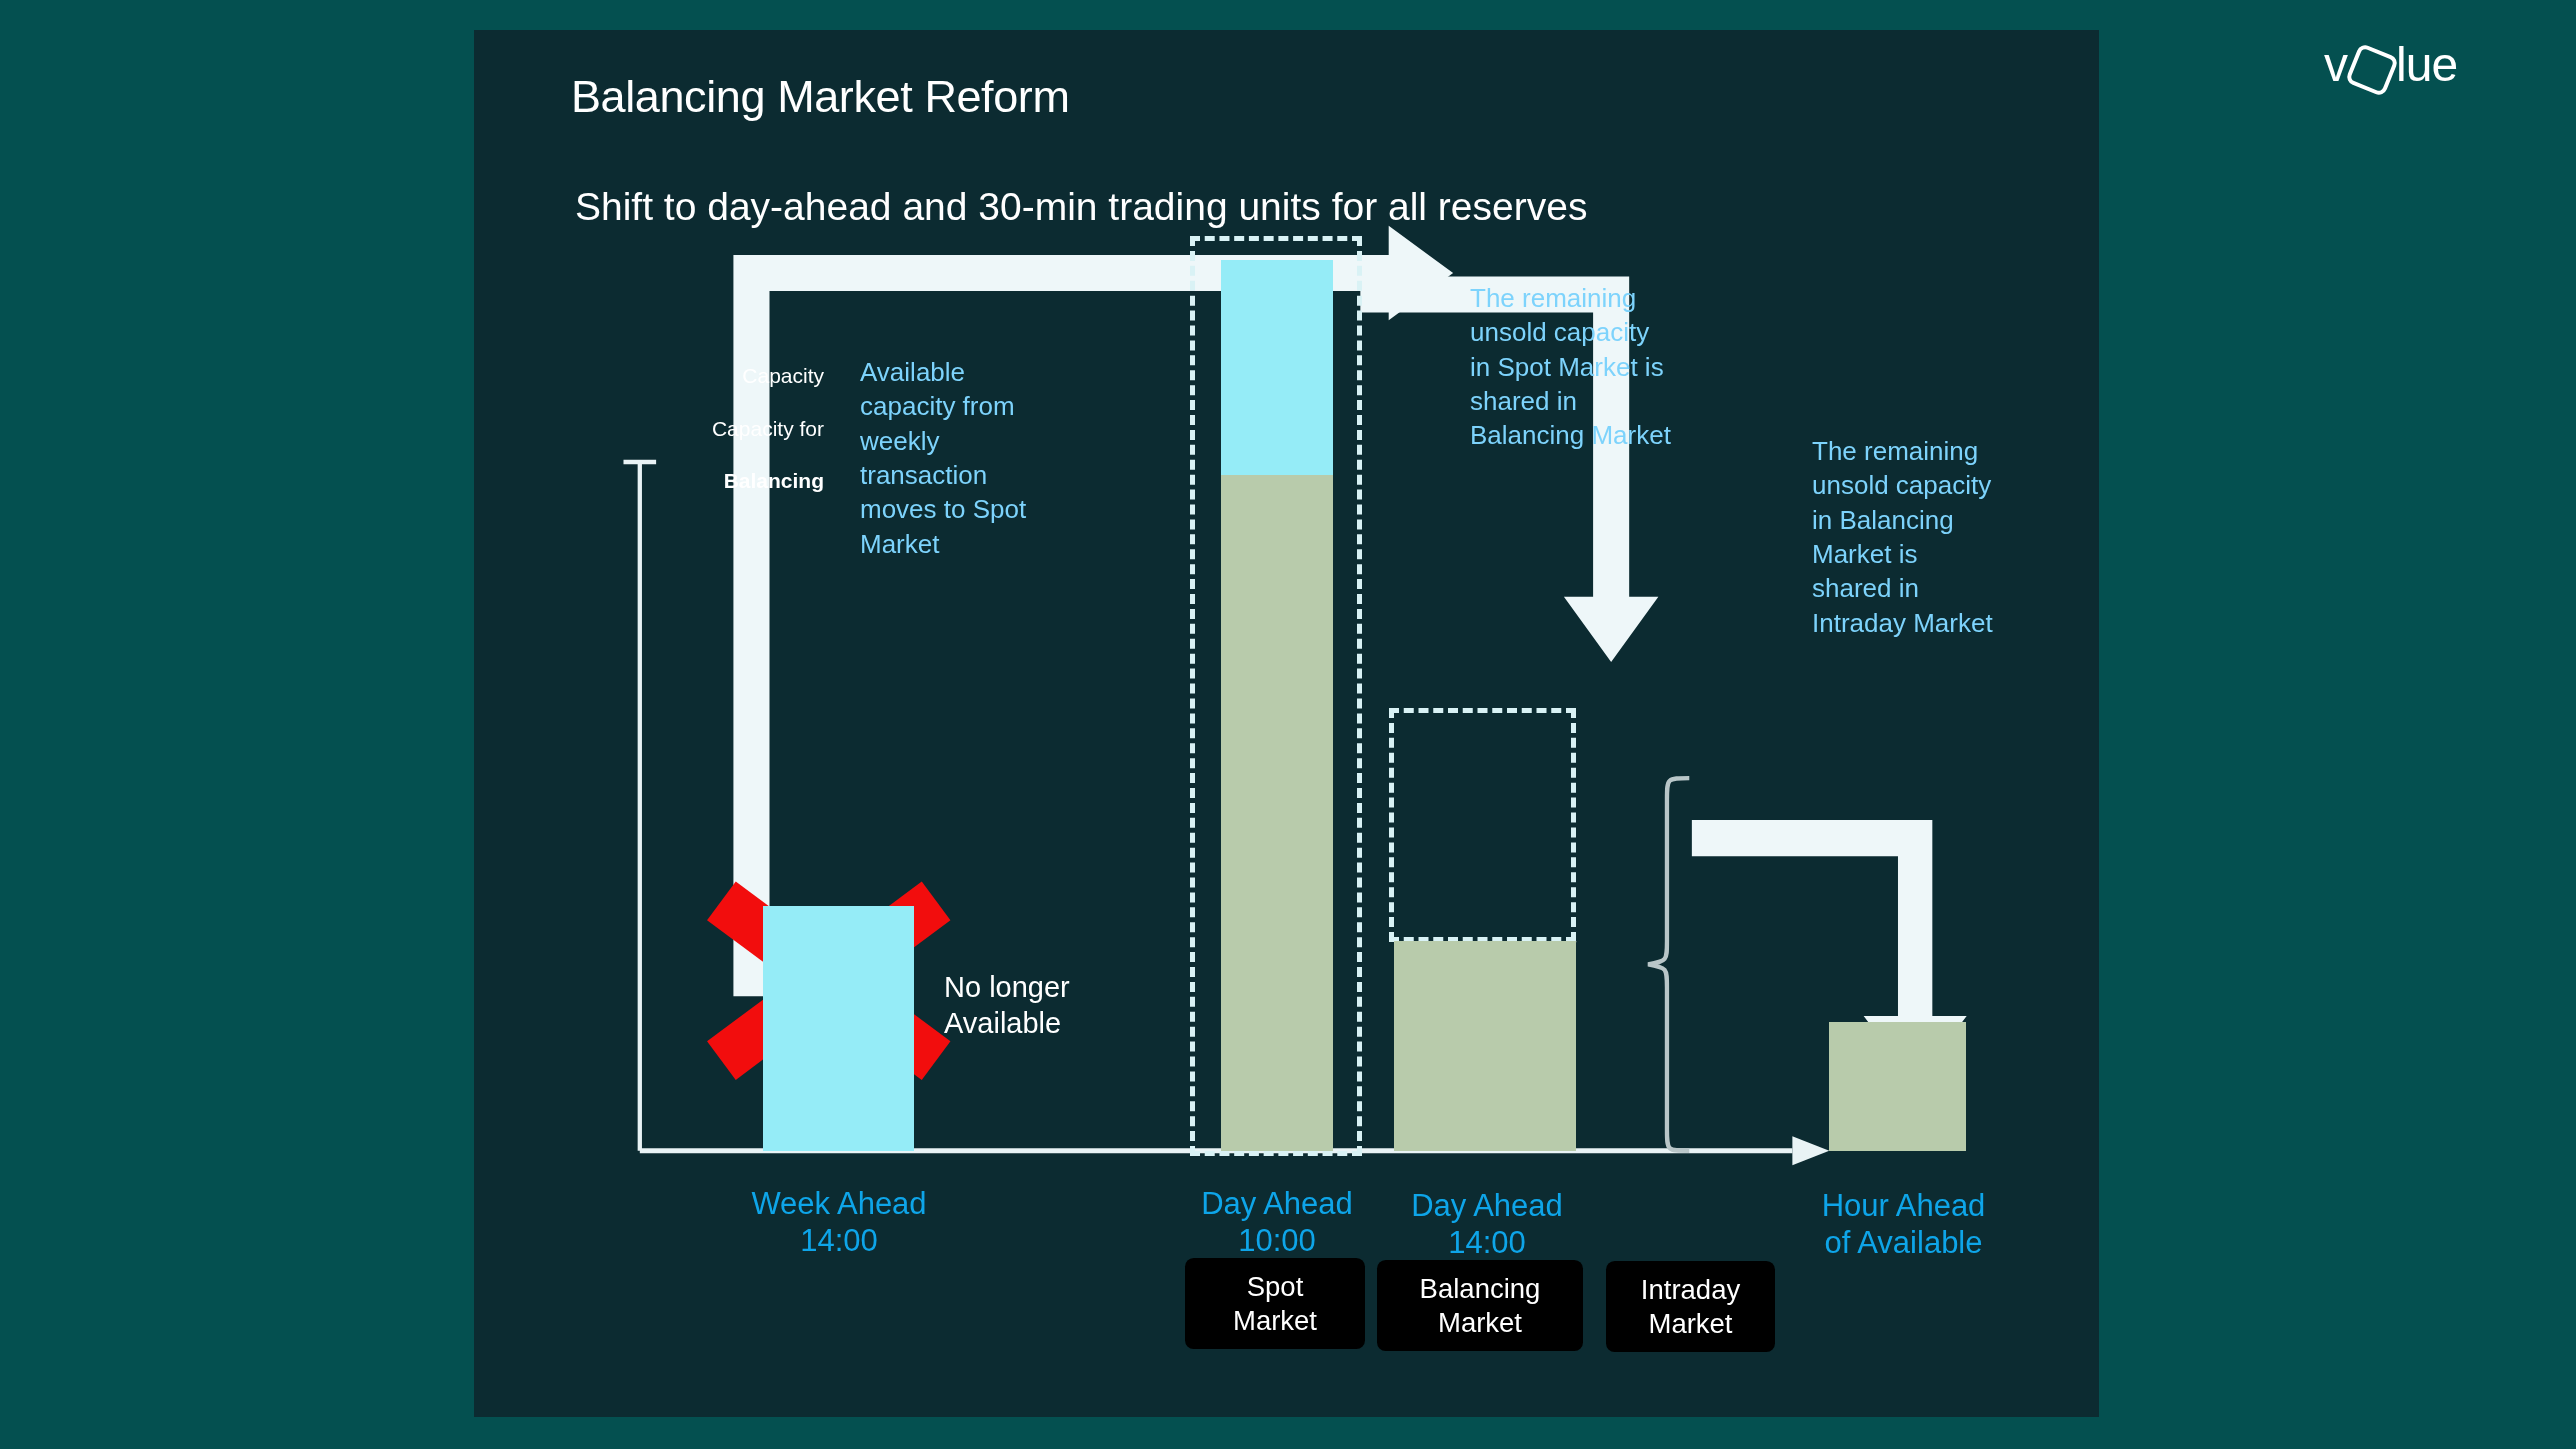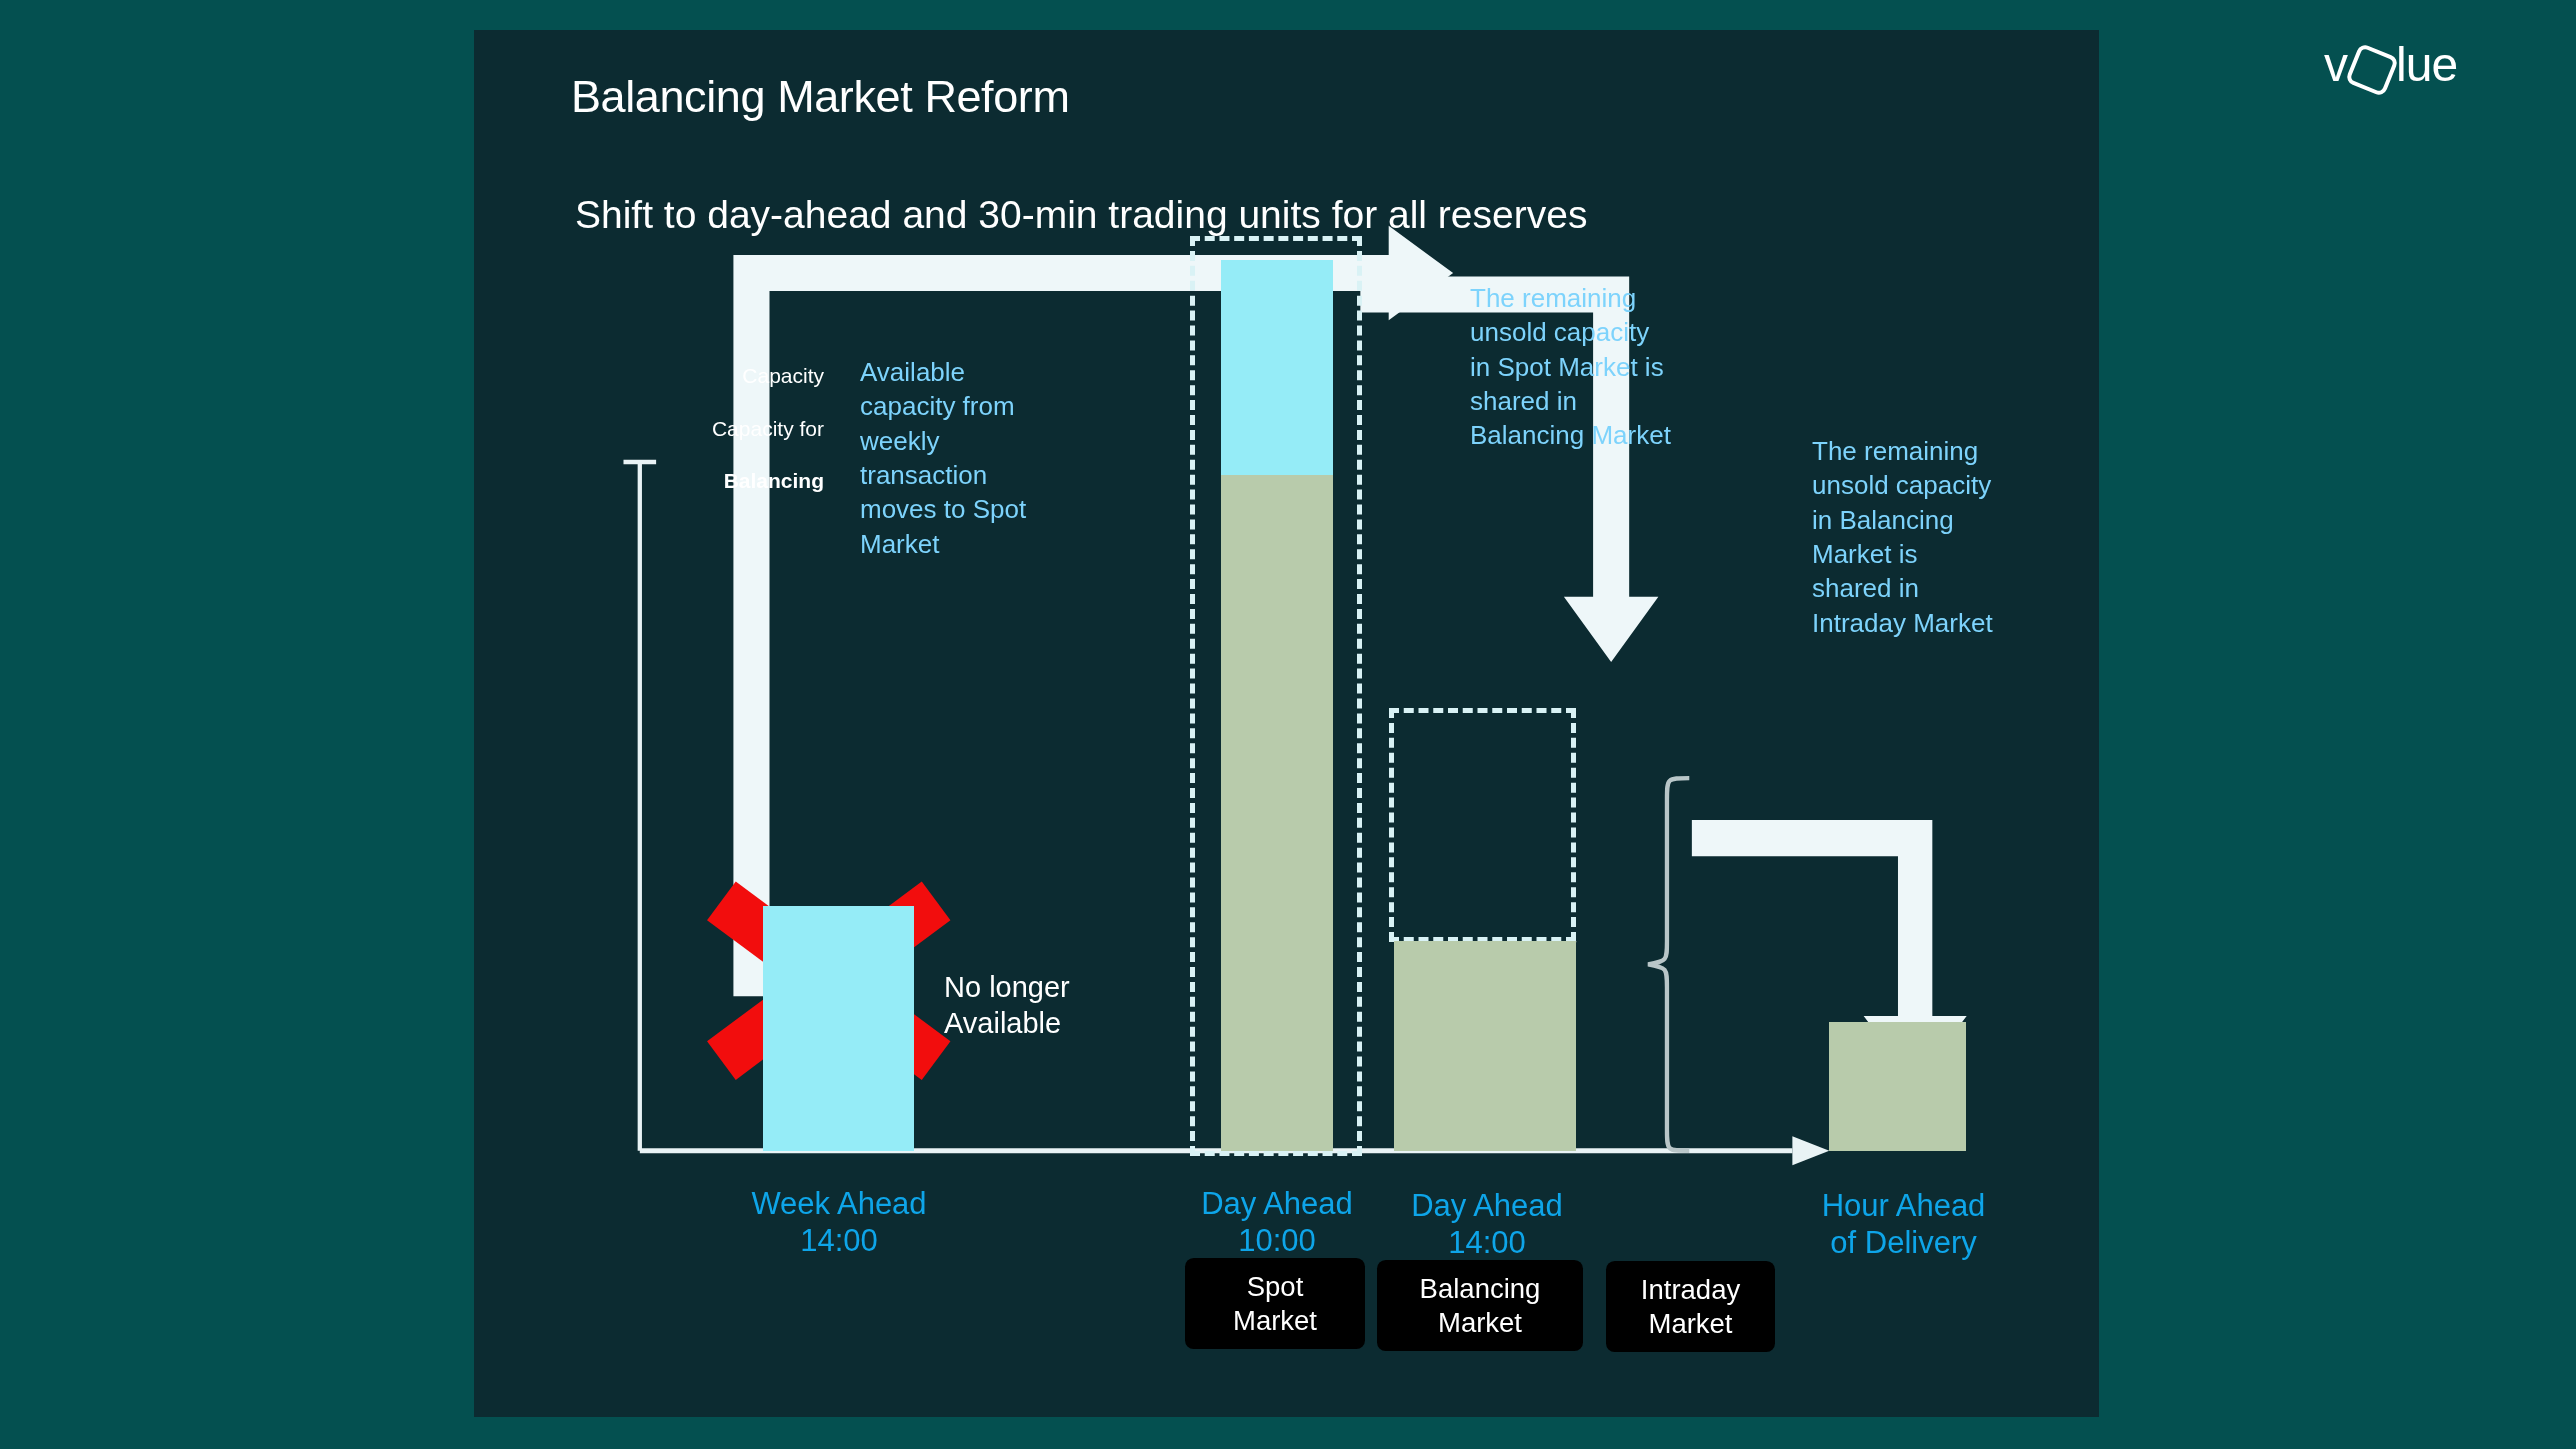--- a/index.html
+++ b/index.html
@@ -33,21 +33,21 @@
     position:absolute; left:474px; top:30px;
     width:1625px; height:1387px;
     background:#0c2b31;
   }
   #title{
     position:absolute; left:97px; top:41px;
     color:#ffffff; font-size:45px; font-weight:400;
     letter-spacing:-0.4px; white-space:nowrap;
   }
   #subtitle{
-    position:absolute; left:101px; top:163px;
+    position:absolute; left:101px; top:155px;
     color:#ffffff; font-size:39px; font-weight:400;
     white-space:nowrap;
   }
   
   #chart{position:absolute; left:0; top:0; width:1625px; height:1387px;}
   .axis-label{
     position:absolute;
     color:#ffffff; font-size:21px; line-height:1.25;
     text-align:right; white-space:pre-line;
   }
@@ -198,21 +198,21 @@
 shared in
 Intraday Market</div>
 
     <div class="tick-label" style="left:245px; top:1155px; width:240px;">Week Ahead
 14:00</div>
     <div class="tick-label" style="left:683px; top:1155px; width:240px;">Day Ahead
 10:00</div>
     <div class="tick-label" style="left:893px; top:1157px; width:240px;">Day Ahead
 14:00</div>
     <div class="tick-label" style="left:1305px; top:1157px; width:249px;">Hour Ahead
-of Delivery</div>
+of Available</div>
 
     <div class="badge" style="left:711px; top:1228px; width:180px;">Spot
 Market</div>
     <div class="badge" style="left:903px; top:1230px; width:206px;">Balancing
 Market</div>
     <div class="badge" style="left:1132px; top:1231px; width:169px;">Intraday
 Market</div>
 
   </div>
 </div>

